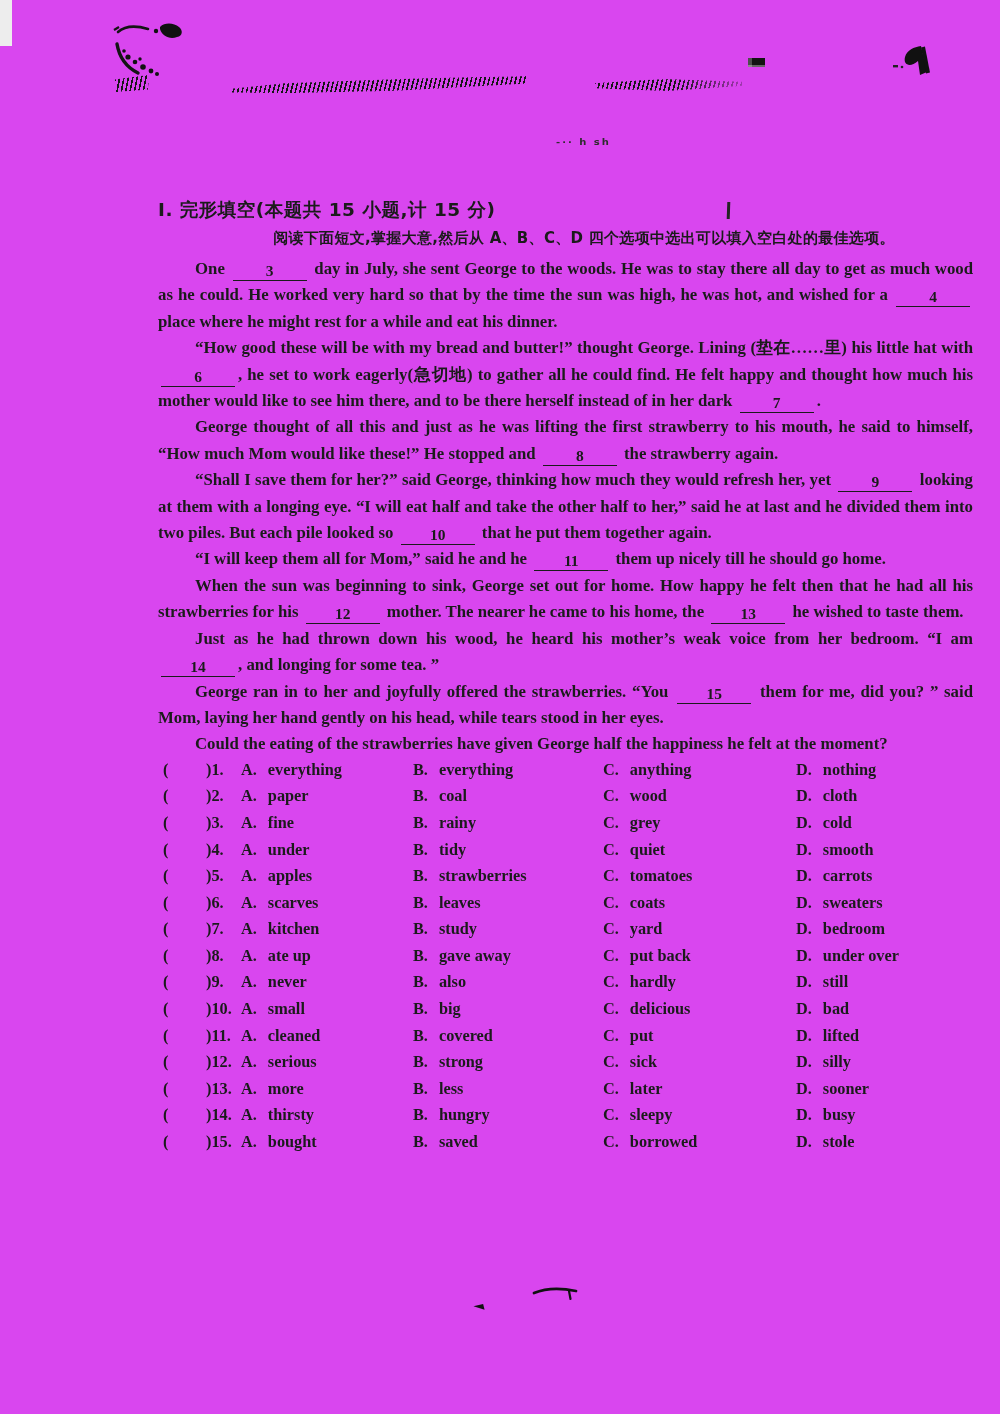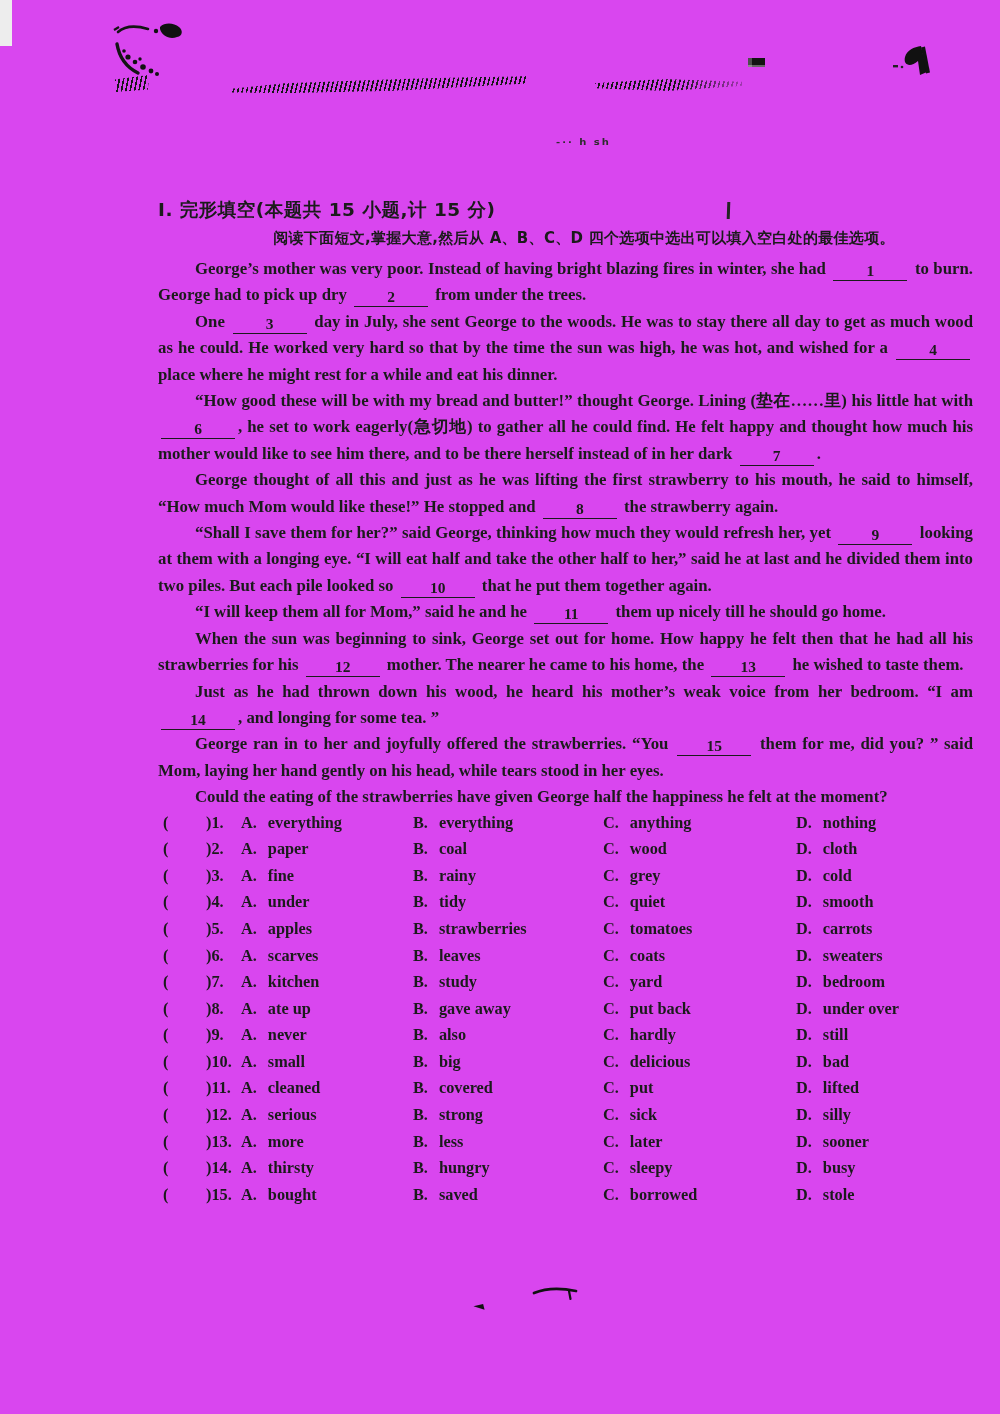--- a/index.html
+++ b/index.html
@@ -83,21 +83,20 @@
   <svg class="art" style="left:532px;top:1284px" width="48" height="20" viewBox="0 0 48 20">
     <path d="M2,9 C14,4 30,4 44,7" stroke="#111" stroke-width="2.8" fill="none" stroke-linecap="round"></path>
     <path d="M37,7 l1.5,8" stroke="#111" stroke-width="2.2" fill="none" stroke-linecap="round"></path>
   </svg>
   <div class="art tiny-arrow"></div>
 
   <div class="content">
     <p class="sec-title">Ⅰ. 完形填空(本题共 15 小题,计 15 分)</p>
     <p class="instructions">阅读下面短文,掌握大意,然后从 A、B、C、D 四个选项中选出可以填入空白处的最佳选项。</p>
     <div class="passage">
-        <p class="para">George’s mother was very poor. Instead of having bright blazing fires in winter, she had <span class="blank">1</span> to burn. George had to pick up dry <span class="blank">2</span> from under the trees.</p>
         <p class="para">One <span class="blank">3</span> day in July, she sent George to the woods. He was to stay there all day to get as much wood as he could. He worked very hard so that by the time the sun was high, he was hot, and wished for a <span class="blank">4</span> place where he might rest for a while and eat his dinner.</p>
         <p class="para">“How good these will be with my bread and butter!” thought George. Lining (垫在……里) his little hat with <span class="blank">6</span>, he set to work eagerly(急切地) to gather all he could find. He felt happy and thought how much his mother would like to see him there, and to be there herself instead of in her dark <span class="blank">7</span>.</p>
         <p class="para">George thought of all this and just as he was lifting the first strawberry to his mouth, he said to himself, “How much Mom would like these!” He stopped and <span class="blank">8</span> the strawberry again.</p>
         <p class="para">“Shall I save them for her?” said George, thinking how much they would refresh her, yet <span class="blank">9</span> looking at them with a longing eye. “I will eat half and take the other half to her,” said he at last and he divided them into two piles. But each pile looked so <span class="blank">10</span> that he put them together again.</p>
         <p class="para">“I will keep them all for Mom,” said he and he <span class="blank">11</span> them up nicely till he should go home.</p>
         <p class="para">When the sun was beginning to sink, George set out for home. How happy he felt then that he had all his strawberries for his <span class="blank">12</span> mother. The nearer he came to his home, the <span class="blank">13</span> he wished to taste them.</p>
         <p class="para">Just as he had thrown down his wood, he heard his mother’s weak voice from her bedroom. “I am <span class="blank">14</span>, and longing for some tea. ”</p>
         <p class="para">George ran in to her and joyfully offered the strawberries. “You <span class="blank">15</span> them for me, did you? ” said Mom, laying her hand gently on his head, while tears stood in her eyes.</p>
         <p class="para">Could the eating of the strawberries have given George half the happiness he felt at the moment?</p>
       </div>

